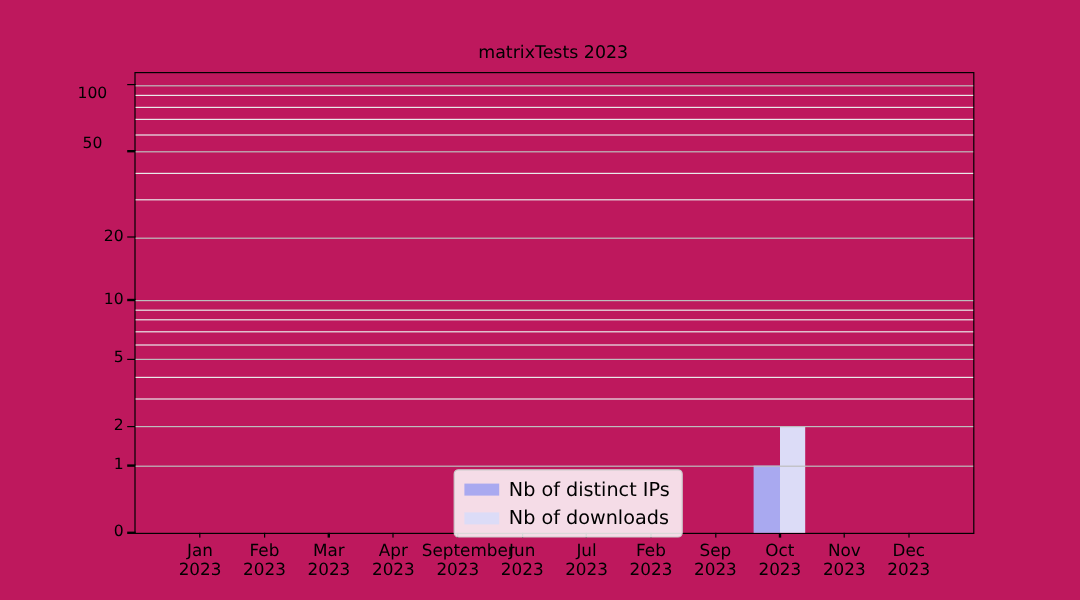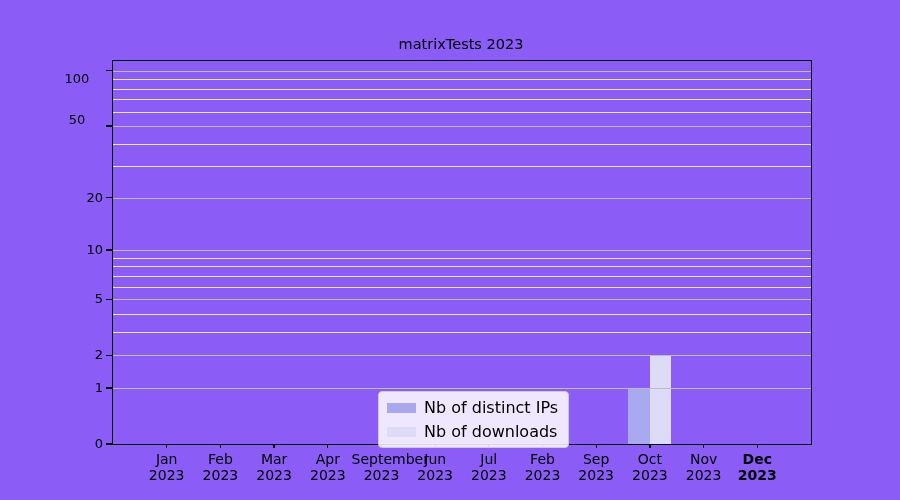--- a/index.html
+++ b/index.html
@@ -5,21 +5,21 @@
   html, body {
     margin: 0;
     padding: 0;
     background: #ffffff;
     font-family: "DejaVu Sans", "Liberation Sans", sans-serif;
   }
   #figure {
     position: relative;
     width: 900px;
     height: 500px;
-    background: #8b5cf6;
+    background: #be185d;
     overflow: hidden;
   }
   #chart-title {
     position: absolute;
     left: 112px;
     top: 36px;
     width: 698px;
     text-align: center;
     font-size: 14.5px;
     color: #000000;
@@ -184,18 +184,18 @@
       <div class="x-tick-mark" style="left: 482.6px;"></div>
       <div class="x-tick-label" style="left: 453.2px;">Sep
 2023</div>
       <div class="x-tick-mark" style="left: 536.3px;"></div>
       <div class="x-tick-label" style="left: 506.9px;">Oct
 2023</div>
       <div class="x-tick-mark" style="left: 590px;"></div>
       <div class="x-tick-label" style="left: 560.6px;">Nov
 2023</div>
       <div class="x-tick-mark" style="left: 643.7px;"></div>
-      <div class="x-tick-label" style="left: 614.3px; font-weight: bold;">Dec
+      <div class="x-tick-label" style="left: 614.3px;">Dec
 2023</div>
       <div class="bar" style="left: 515.4px; width: 21.5px; height: 56.1px; background: rgb(169, 169, 240);"></div>
       <div class="bar" style="left: 536.9px; width: 21.5px; height: 88.8px; background: rgb(220, 220, 247);"></div>
     </div>
 </div>
 
 </body></html>

